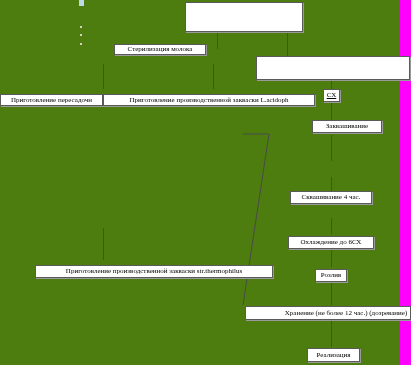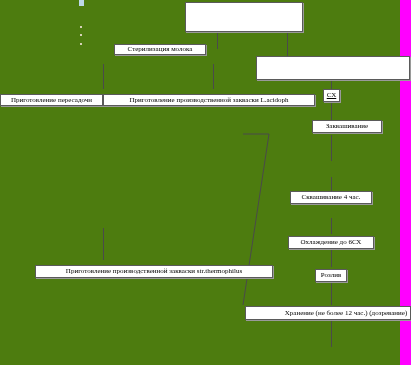--- a/index.html
+++ b/index.html
@@ -156,14 +156,17 @@
   </div>
 
   <div class="node" style="left:35px; top:259px; width:238px; height:13px;margin-top:6px;">
     <span class="label">Приготовление производственной закваски str.thermophilus</span>
   </div>
 
   <div class="node" style="left:245px; top:306px; width:166px; height:14px;padding-left:36px;">
     <span class="label">Хранение (не более 12 час.) (дозревание)</span>
   </div>
 
+  <div class="node" style="left:307px; top:348px; width:53px; height:14px;">
+    <span class="label">Реализация</span>
+  </div>
 
 </div>
 
 </body></html>

